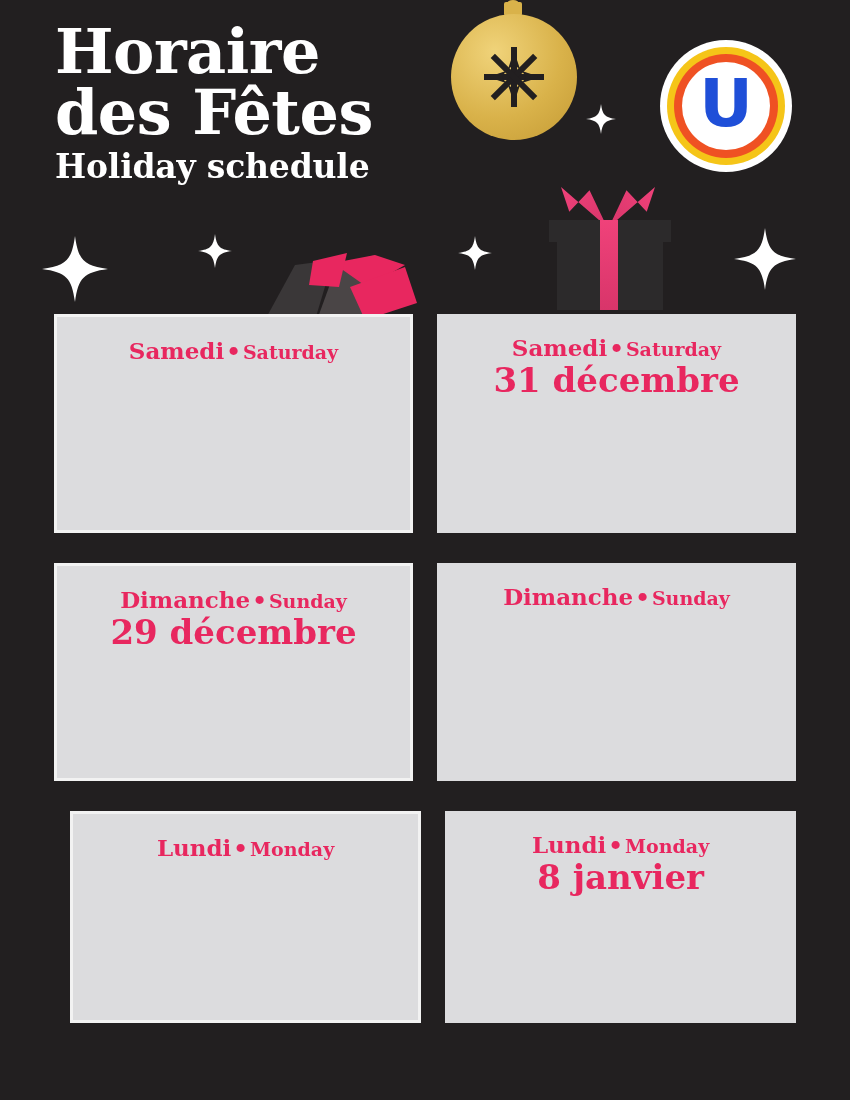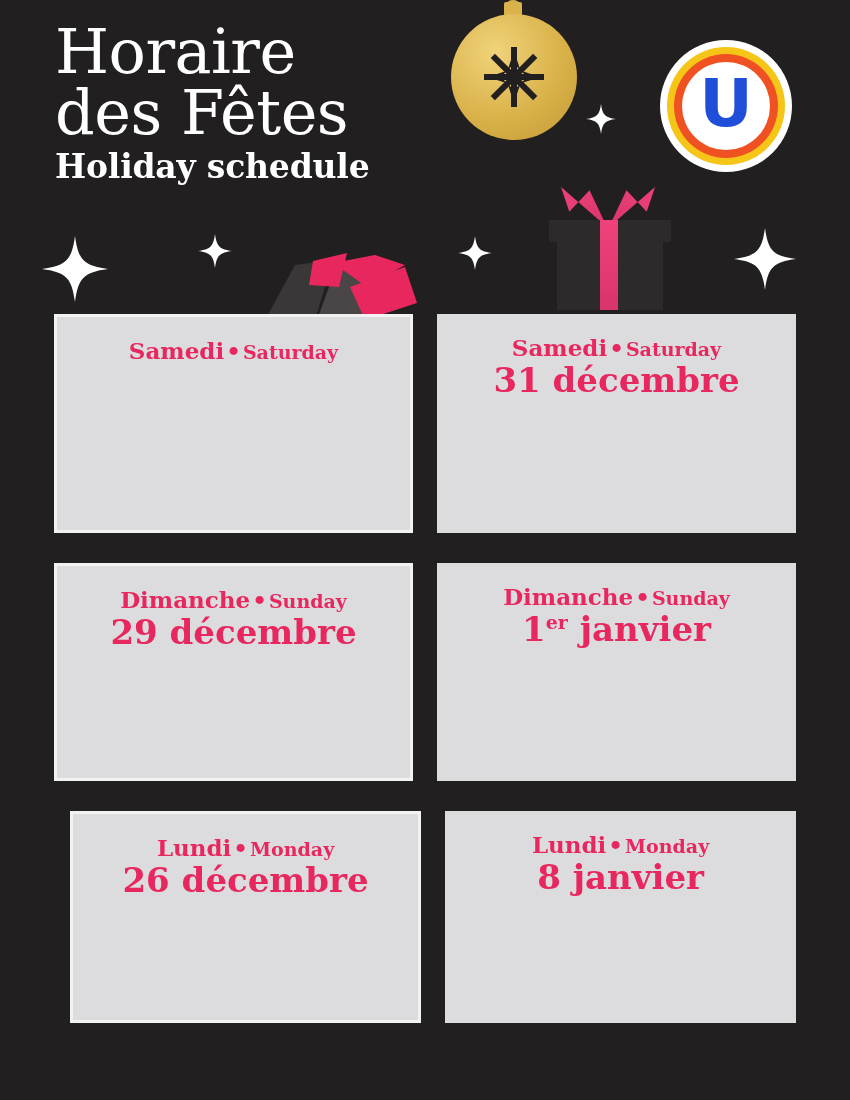--- a/index.html
+++ b/index.html
@@ -22,21 +22,21 @@
   
   .header {
     position: absolute;
     left: 55px;
     top: 22px;
     width: 420px;
   }
 
   .title-fr {
     font-family: "DejaVu Serif", "Liberation Serif", serif;
-    font-weight: normal;
+    font-weight: bold;
     font-size: 62px;
     line-height: 0.98;
     color: #ffffff;
     letter-spacing: -0.5px;
   }
 
   .title-en {
     margin-top: 6px;
     font-family: "DejaVu Serif", "Liberation Serif", serif;
     font-weight: bold;
@@ -266,30 +266,28 @@
         <div class="day-line">
           <span class="day-fr">Dimanche</span><span class="dot">•</span><span class="day-en">Sunday</span>
         </div>
         <div class="date-line">29 décembre</div>
       </div>
 
       <div class="card mid plain">
         <div class="day-line">
           <span class="day-fr">Dimanche</span><span class="dot">•</span><span class="day-en">Sunday</span>
         </div>
-        <div class="date-line"><span>1</span><sup>er</sup><span> janvier</span></div>
       </div>
     </div>
 
     <div class="row">
       <div class="card low">
         <div class="day-line">
           <span class="day-fr">Lundi</span><span class="dot">•</span><span class="day-en">Monday</span>
         </div>
-        <div class="date-line">26 décembre</div>
       </div>
 
       <div class="card low plain">
         <div class="day-line">
           <span class="day-fr">Lundi</span><span class="dot">•</span><span class="day-en">Monday</span>
         </div>
         <div class="date-line">8 janvier</div>
       </div>
     </div>
 

